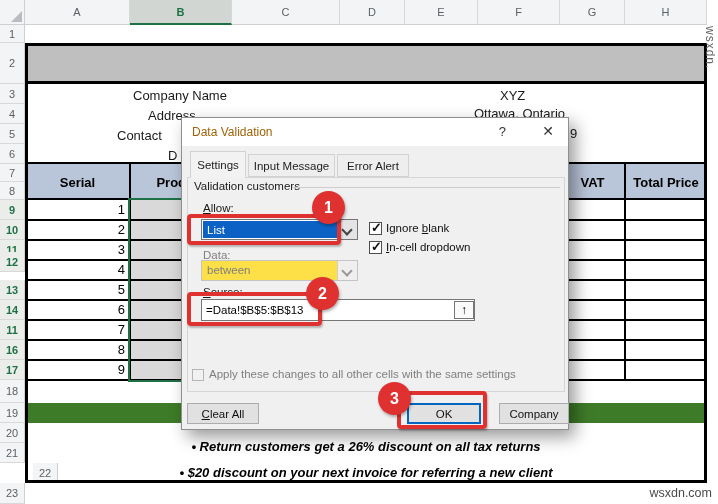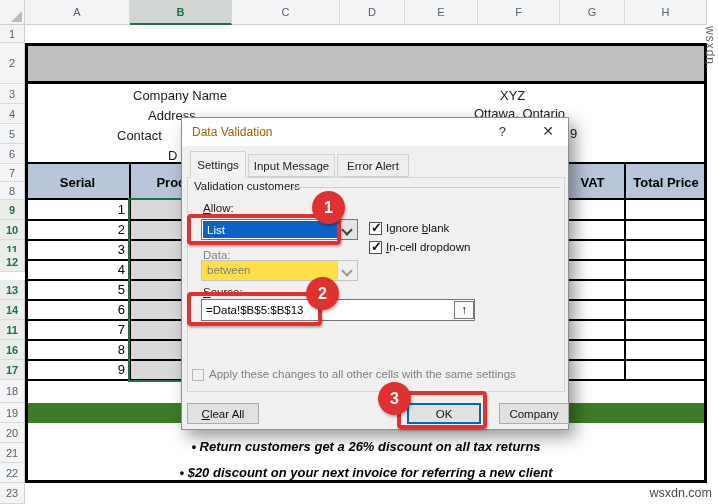--- a/index.html
+++ b/index.html
@@ -105,21 +105,21 @@
       <div class="abs row-h sel" style="top:252px;height:20px;">12</div>
       <div class="abs row-h sel" style="top:280px;height:20px;">13</div>
       <div class="abs row-h sel" style="top:300px;height:20px;">14</div>
       <div class="abs row-h sel" style="top:320px;height:20px;">11</div>
       <div class="abs row-h sel" style="top:340px;height:20px;">16</div>
       <div class="abs row-h sel" style="top:360px;height:20px;">17</div>
       <div class="abs row-h" style="top:380px;height:23px;">18</div>
       <div class="abs row-h" style="top:403px;height:20px;">19</div>
       <div class="abs row-h" style="top:423px;height:20px;">20</div>
       <div class="abs row-h" style="top:443px;height:20px;">21</div>
-      <div class="abs row-h" style="top:463px;height:20px;">22</div>
+      <div class="abs row-h" style="top:463px;height:20px;margin-left:33px;">22</div>
       <div class="abs row-h" style="top:483px;height:21px;">23</div>
     </div>
 
   <div class="abs titleband" style="background: rgb(191, 191, 191);"></div>
 
   <div class="abs info" style="left:133px;top:88px;">Company Name</div>
   <div class="abs info" style="left:148px;top:108px;">Address</div>
   <div class="abs info" style="left:117px;top:128px;">Contact</div>
   <div class="abs info" style="left:168px;top:148px;">D</div>
 

